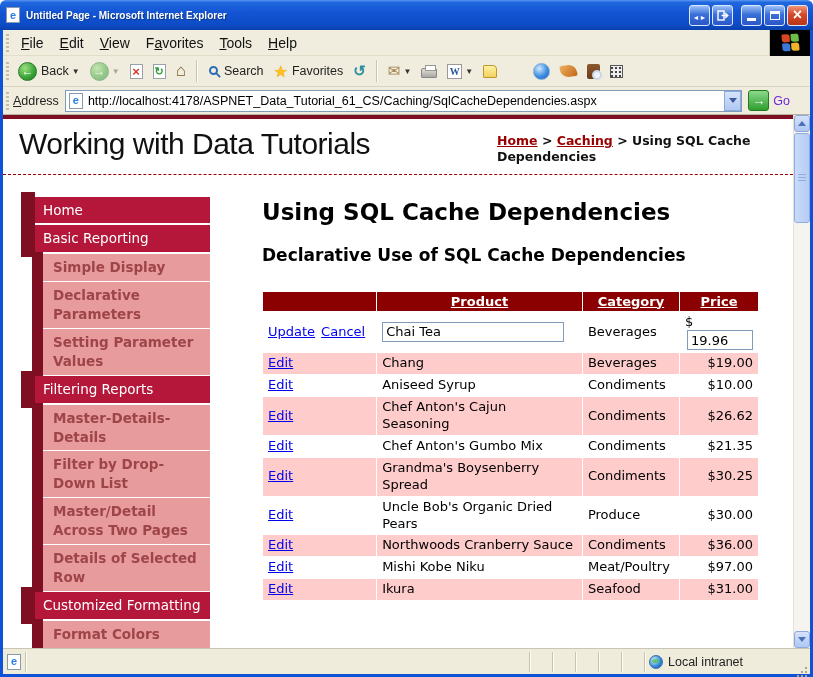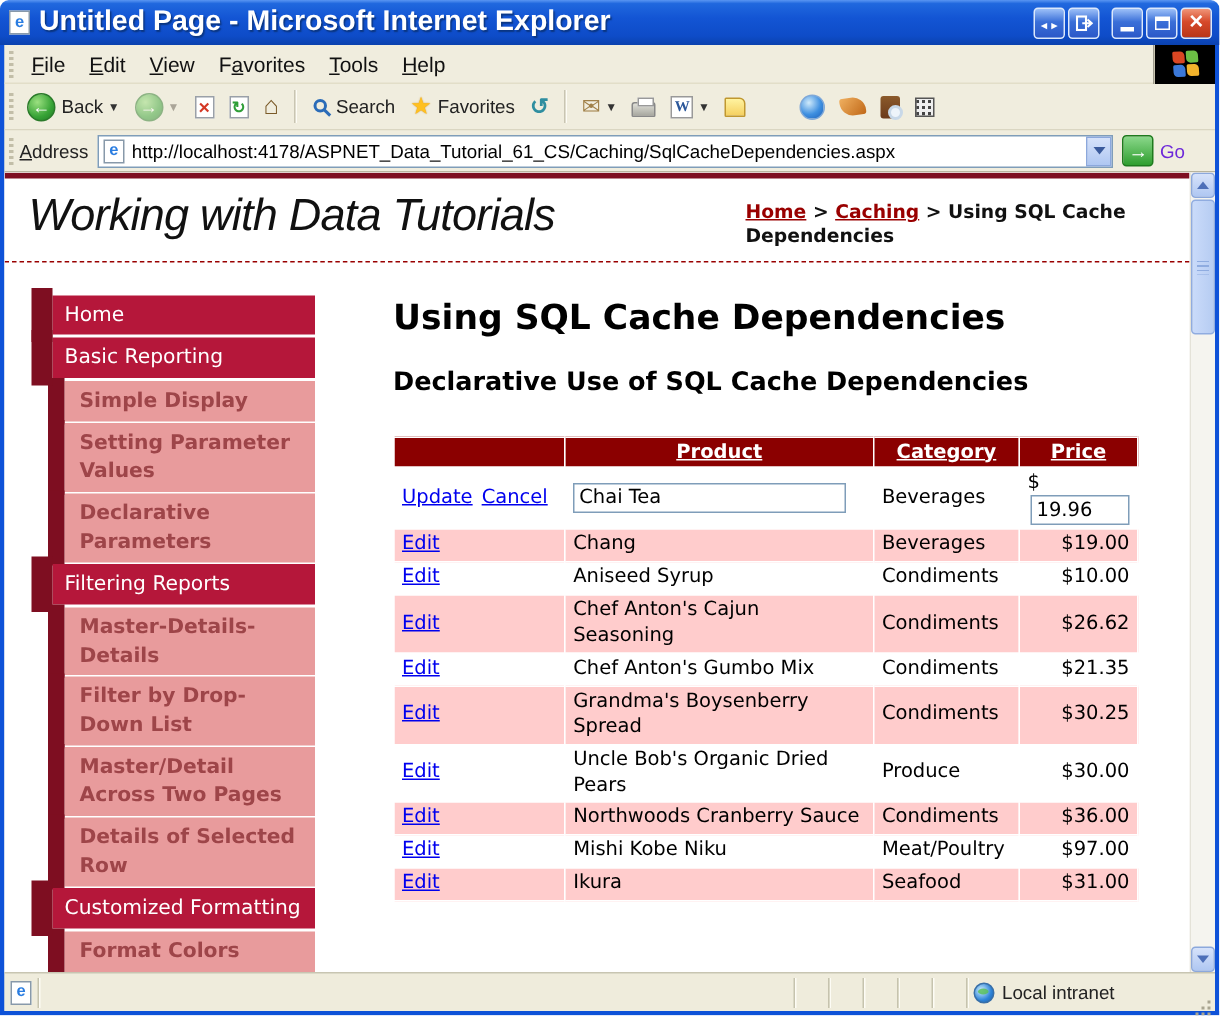--- a/index.html
+++ b/index.html
@@ -6,21 +6,21 @@
   html,body { width:813px; height:677px; overflow:hidden; font-family:"Liberation Sans", sans-serif; }
 
   .window { width:813px; height:677px; display:flex; flex-direction:column;
             border-left:3px solid #0E52D8; border-right:3px solid #0E52D8; border-bottom:3px solid #0E52D8;
             border-radius:8px 8px 0 0; background:#ECE9D8; }
 
   
   .titlebar { height:30px; flex:0 0 30px; display:flex; align-items:center; padding:0 5px 0 6px;
     background:linear-gradient(180deg,#5A96F2 0%,#2068DE 8%,#1355D4 40%,#0E4CC8 80%,#0A41AE 100%);
     border-radius:6px 6px 0 0; margin:-0px -3px 0 -3px; }
-  .title-text { color:#fff; font-weight:bold; font-size:19px; margin-left:6px; flex:1;
+  .title-text { color:#fff; font-weight:bold; font-size:10px; margin-left:6px; flex:1;
     text-shadow:1px 1px 1px #0A3580; white-space:nowrap; overflow:hidden; }
   .doc-icon { width:14px; height:16px; background:#fff; border:1px solid #8899AA; display:inline-flex;
     align-items:center; justify-content:center; flex:0 0 auto; }
   .doc-icon::after { content:"e"; color:#2A7DE1; font-weight:bold; font-size:11px; line-height:1; }
   .win-btn { width:21px; height:21px; border:1px solid #DCE8FB; border-radius:3px; margin-left:2px;
     display:inline-flex; align-items:center; justify-content:center;
     background:linear-gradient(180deg,#9CC0F8,#3A6FD8 45%,#2B58C8); color:#fff; cursor:pointer; }
   .win-btn.gap { margin-left:8px; }
   .win-btn.close { background:linear-gradient(180deg,#F09578,#D6492A 45%,#B83518); }
   .glyph-arrows::after { content:"◄►"; font-size:7px; letter-spacing:0; }
@@ -96,21 +96,21 @@
     background:linear-gradient(180deg,#8BD88B,#2F9E2F); display:flex; align-items:center; justify-content:center; cursor:pointer; }
   .go-btn::after { content:"→"; color:#fff; font-weight:bold; font-size:13px; }
   .go-label { font-size:12.5px; color:#6d28d9; margin-right:4px; }
 
   
   .content { flex:1 1 auto; display:flex; overflow:hidden; background:#fff; }
   .page { flex:1; overflow:hidden; position:relative; background:#fff; font-family:"DejaVu Sans", sans-serif; }
   .top-strip { height:4px; background:#7E0E21; }
   .page-header { display:flex; padding:8px 10px 2px 16px; }
   .site-title { font-family:"Liberation Sans", sans-serif; font-size:30px; font-weight:400; color:#111;
-    flex:1; letter-spacing:-0.5px;font-style:italic; }
+    flex:1; letter-spacing:-0.5px; }
   .breadcrumb { width:268px; margin:6px 18px 0 0; font-size:12.5px; font-weight:bold; line-height:1.3; color:#111; }
   .breadcrumb a { color:#990000; text-decoration:underline; cursor:pointer; }
   .crumb-sep { color:#111; }
   .divider { border-top:1px dashed #990000; margin-top:6px; }
 
   .page-body { position:relative; padding-top:22px; }
 
   
   .sidebar { position:absolute; left:18px; top:22px; width:189px; }
   .nav-section { position:relative; margin-left:14px; margin-bottom:2px; background:#B5173A; color:#fff;
@@ -301,22 +301,22 @@
         </div>
       </div>
       <div class="divider"></div>
 
       <div class="page-body">
 
         <div class="sidebar">
           <div class="nav-section"><span>Home</span></div>
           <div class="nav-section"><span>Basic Reporting</span></div>
           <div class="nav-sub"><span>Simple Display</span></div>
+          <div class="nav-sub"><span>Declarative Parameters</span></div>
           <div class="nav-sub"><span>Setting Parameter Values</span></div>
-          <div class="nav-sub"><span>Declarative Parameters</span></div>
           <div class="nav-section"><span>Filtering Reports</span></div>
           <div class="nav-sub"><span>Master-Details-Details</span></div>
           <div class="nav-sub"><span>Filter by Drop-Down List</span></div>
           <div class="nav-sub"><span>Master/Detail Across Two Pages</span></div>
           <div class="nav-sub"><span>Details of Selected Row</span></div>
           <div class="nav-section"><span>Customized Formatting</span></div>
           <div class="nav-sub"><span>Format Colors</span></div>
         </div>
 
         <div class="main">

